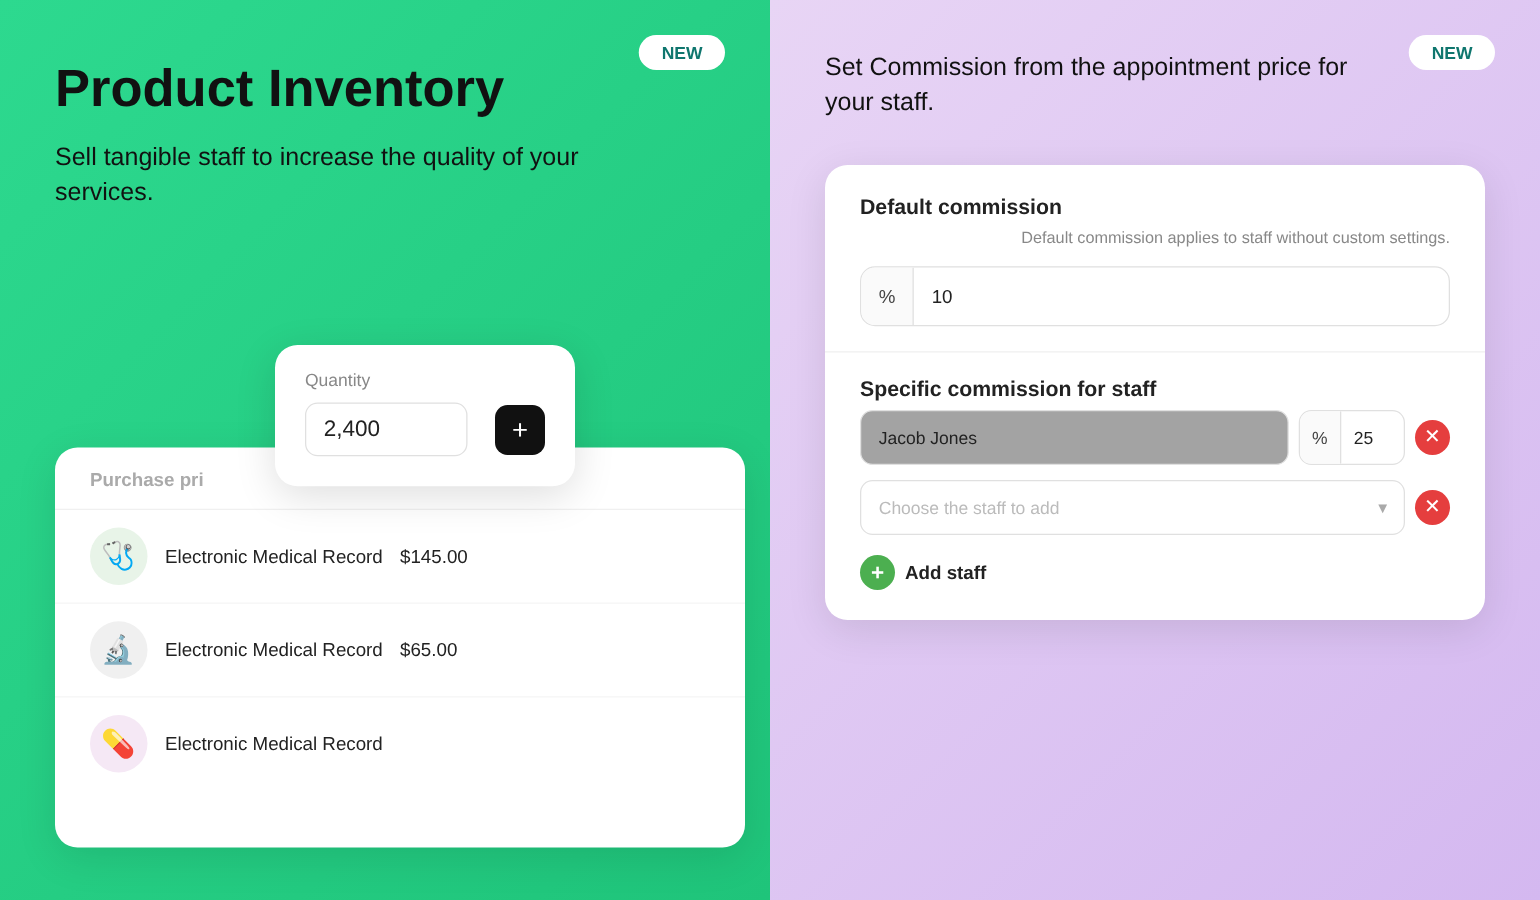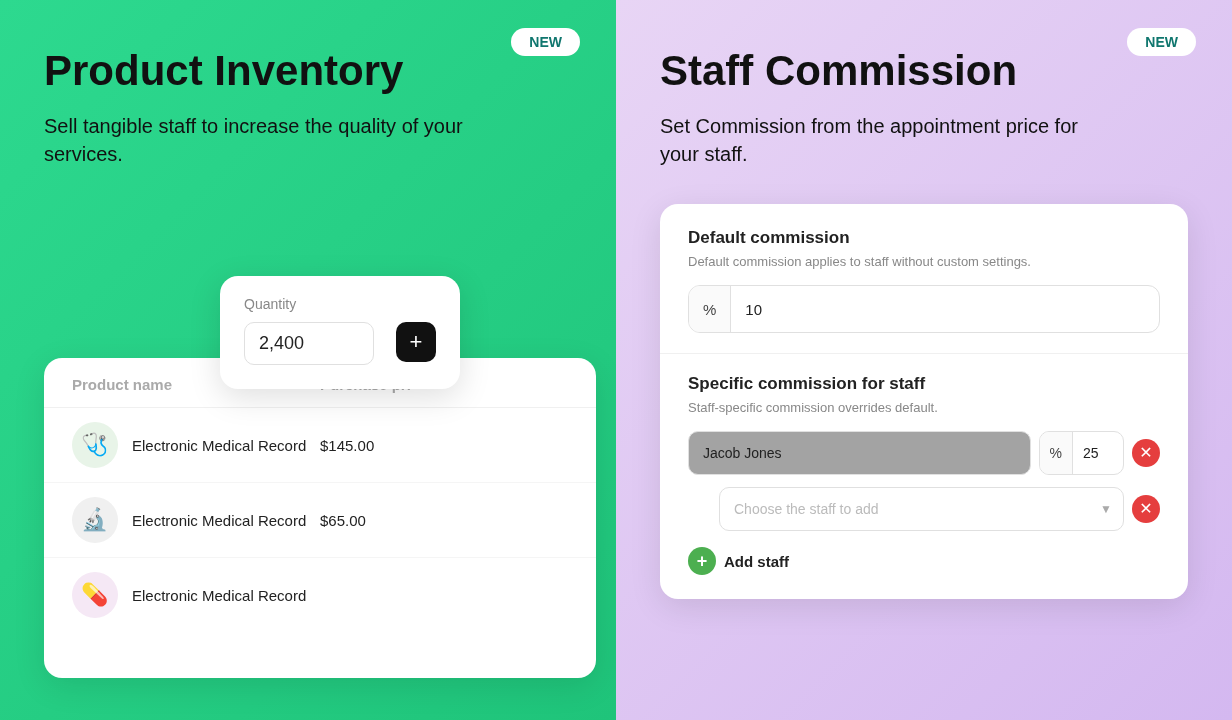--- a/index.html
+++ b/index.html
@@ -70,21 +70,21 @@
     }
 
     .quantity-label {
       font-size: 14px;
       color: #888;
       margin-bottom: 10px;
     }
 
     .quantity-row {
       display: flex;
-      align-items: flex-start;
+      align-items: center;
       gap: 22px;
     }
 
     .quantity-value {
       flex: 1;
       font-size: 18px;
       font-weight: 500;
       color: #222;
       border: 1.5px solid #e0e0e0;
       border-radius: 10px;
@@ -178,20 +178,21 @@
       font-size: 17px;
       font-weight: 700;
       color: #222;
       margin-bottom: 6px;
     }
 
     .commission-section-desc {
       font-size: 13px;
       color: #888;
       margin-bottom: 16px;
+      text-align: right;
     }
 
     .commission-input-row {
       display: flex;
       align-items: center;
       border: 1.5px solid #e0e0e0;
       border-radius: 12px;
       overflow: hidden;
       height: 48px;
     }
@@ -281,21 +282,20 @@
       color: white;
       font-size: 16px;
       line-height: 1;
     }
 
     .staff-select-row {
       display: flex;
       align-items: center;
       gap: 8px;
       margin-bottom: 16px;
-      margin-left: 31px;
     }
 
     .staff-select-wrapper {
       flex: 1;
       position: relative;
     }
 
     .staff-select-wrapper select {
       width: 100%;
       border: 1.5px solid #e0e0e0;
@@ -377,21 +377,20 @@
   <div class="quantity-card">
     <div class="quantity-label">Quantity</div>
     <div class="quantity-row">
       <div class="quantity-value">2,400</div>
       <div class="quantity-plus-btn">+</div>
     </div>
   </div>
 
   <div class="product-table-card">
     <div class="table-header">
-      <div class="col-header">Product name</div>
       <div class="col-header">Purchase pri</div>
     </div>
     <div class="table-row">
       <div class="product-cell">
         <div class="product-avatar avatar-1">🩺</div>
         <span class="product-name">Electronic Medical Record</span>
       </div>
       <span class="product-price">$145.00</span>
     </div>
     <div class="table-row">
@@ -405,36 +404,34 @@
       <div class="product-cell">
         <div class="product-avatar avatar-3">💊</div>
         <span class="product-name">Electronic Medical Record</span>
       </div>
     </div>
   </div>
 </div>
 
 <div class="panel panel-right">
   <div class="new-badge">NEW</div>
-  <h1 class="panel-title">Staff Commission</h1>
   <p class="panel-desc">Set Commission from the appointment price for your staff.</p>
 
   <div class="combined-card">
     <div class="default-commission-section">
       <div class="commission-section-title">Default commission</div>
       <div class="commission-section-desc">Default commission applies to staff without custom settings.</div>
       <div class="commission-input-row">
         <div class="commission-prefix">%</div>
         <input class="commission-input" type="text" value="10" style="">
       </div>
     </div>
 
     <div class="specific-section-inner">
       <div class="commission-section-title">Specific commission for staff</div>
-      <div class="commission-section-desc">Staff-specific commission overrides default.</div>
 
       <div class="staff-commission-row">
         <input class="staff-name-input" type="text" value="Jacob Jones" style="">
         <div class="staff-commission-input-wrap">
           <div class="staff-percent">%</div>
           <input class="staff-value-input" type="text" value="25" style="">
         </div>
         <div class="remove-btn">✕</div>
       </div>
 

